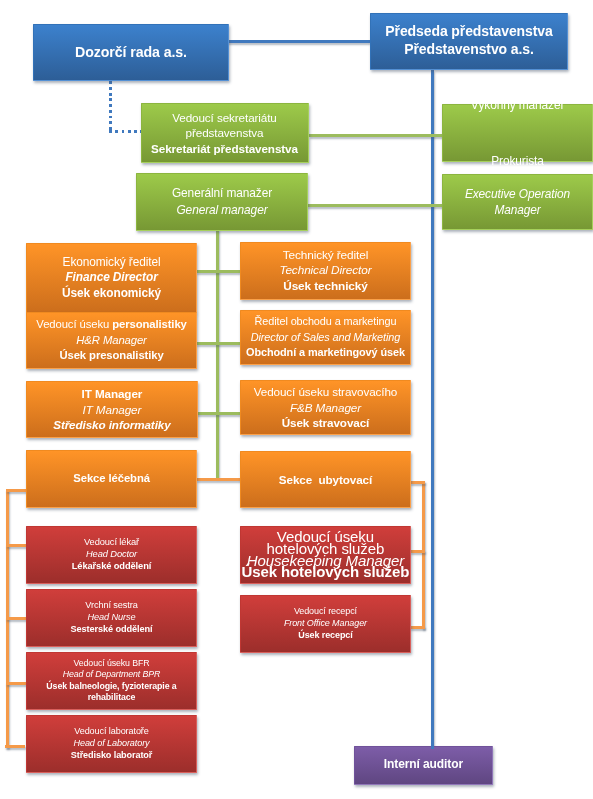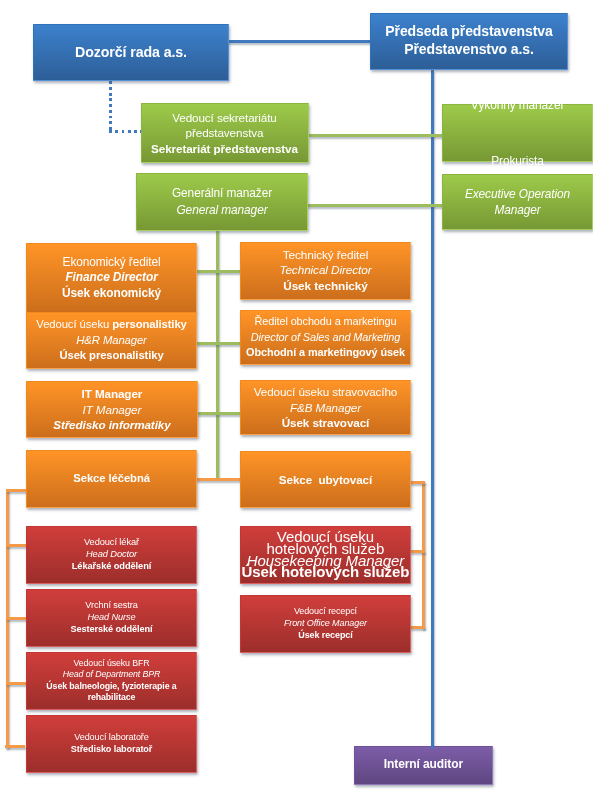--- a/index.html
+++ b/index.html
@@ -116,19 +116,20 @@
       <div style="font-style: italic;">Front Office Manager</div>
       <div style="font-weight: 700;">Úsek recepcí</div>
     </div>
     <div class="box" style="left: 26px; top: 651.9px; width: 171px; height: 57.9px; background: linear-gradient(rgb(208, 62, 59), rgb(156, 46, 43)); border-width: 1px; border-style: solid; border-color: rgb(192, 55, 51) rgb(217, 96, 92) rgb(217, 96, 92) rgb(192, 55, 51); box-shadow: rgba(70, 85, 105, 0.45) 1px 2px 3px; font-size: 8.8px; line-height: 11.5px;">
       <div>Vedoucí úseku BFR</div>
       <div style="font-style: italic;">Head of Department BPR</div>
       <div style="font-weight: 700;">Úsek balneologie, fyzioterapie a rehabilitace</div>
     </div>
     <div class="box" style="left: 26px; top: 715px; width: 171px; height: 57.8px; background: linear-gradient(rgb(208, 62, 59), rgb(156, 46, 43)); border-width: 1px; border-style: solid; border-color: rgb(192, 55, 51) rgb(217, 96, 92) rgb(217, 96, 92) rgb(192, 55, 51); box-shadow: rgba(70, 85, 105, 0.45) 1px 2px 3px; font-size: 9.1px; line-height: 11.7px;">
       <div>Vedoucí laboratoře</div>
+      <div style="font-style: italic;">Head of Laboratory</div>
       <div style="font-weight: 700;">Středisko laboratoř</div>
     </div>
     <div class="box" style="left: 354px; top: 745.8px; width: 138.8px; height: 38.9px; background: linear-gradient(rgb(125, 93, 168), rgb(95, 70, 129)); border-width: 1px; border-style: solid; border-color: rgb(112, 82, 154) rgb(144, 118, 184) rgb(144, 118, 184) rgb(112, 82, 154); box-shadow: rgba(70, 85, 105, 0.45) 1px 2px 3px; font-size: 12px; line-height: 15.5px;">
       <div style="font-weight: 700;">Interní auditor</div>
     </div>
     <div class="line" style="left: 431.1px; top: 745.8px; width: 2.9px; height: 3.2px; background: rgb(64, 121, 190);"></div>
   </div>
 
 </body></html>

